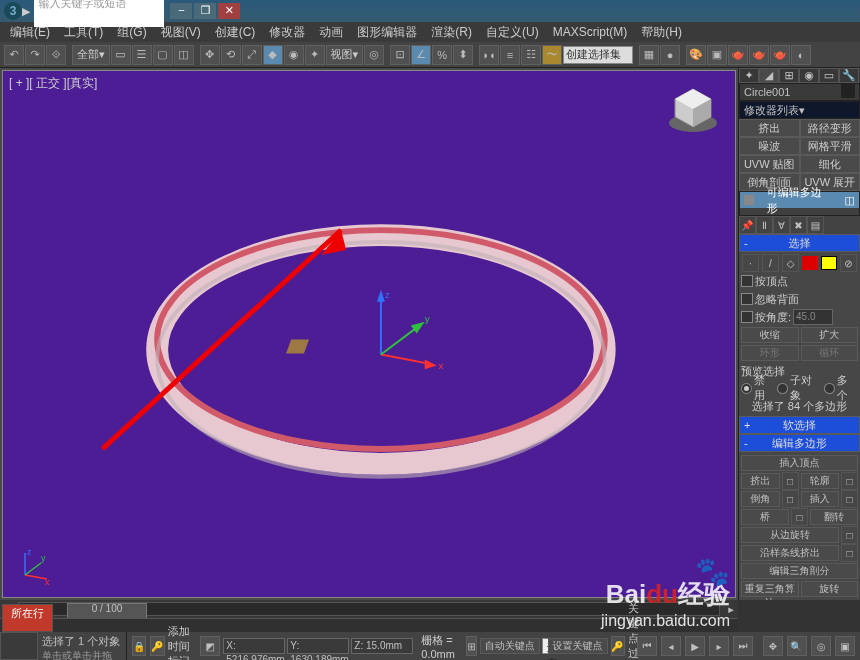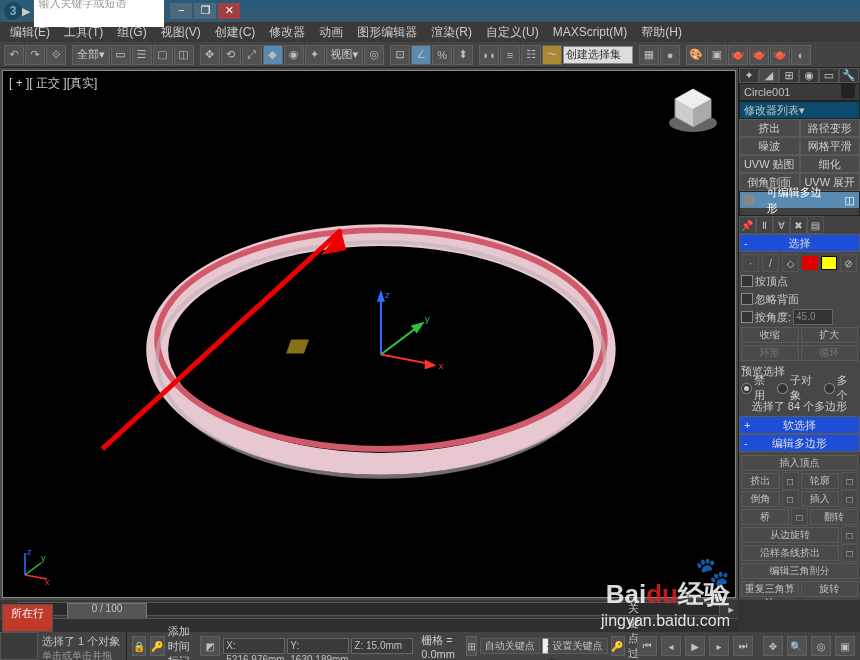--- a/index.html
+++ b/index.html
@@ -23,35 +23,35 @@
 .toolbar { height:26px; background:#434343; border-bottom:1px solid #222; display:flex; align-items:center; padding:0 4px; gap:1px; }
 .tb-btn { width:20px; height:20px; background:#505050; border:1px solid #606060; display:flex; align-items:center; justify-content:center; font-size:11px; color:#bbb; }
 .tb-btn.active { background:#5a8ab0; }
 .tb-btn.yellow { background:#aa8830; }
 .tb-sep { width:4px; }
 .tb-dropdown { height:20px; background:#505050; border:1px solid #606060; padding:0 4px; display:flex; align-items:center; font-size:11px; color:#ccc; }
 .tb-input { width:70px; height:18px; background:#ddd; border:1px solid #888; font-size:11px; padding:0 2px; color:#333; }
 
 
 .viewport-area { position:absolute; top:68px; left:0; right:122px; bottom:60px; background:#4a4a4a; }
-.viewport { position:absolute; inset:2px; background:#000000; border:1px solid #888; }
+.viewport { position:absolute; inset:2px; background:#4c1d95; border:1px solid #888; }
 .vp-label { position:absolute; top:4px; left:6px; color:#ccc; font-size:12px; }
 .vp-cube { position:absolute; top:12px; right:16px; width:52px; height:52px; }
 .vp-axis { position:absolute; bottom:12px; left:12px; width:40px; height:40px; }
 .vp-drawing { position:absolute; inset:0; }
 
 
 .right-panel { position:absolute; top:68px; right:0; width:122px; bottom:60px; background:#434343; border-left:1px solid #222; display:flex; flex-direction:column; overflow:hidden; }
 .rp-tabs { height:20px; display:flex; background:#383838; }
 .rp-tab { width:20px; border:1px solid #555; display:flex; align-items:center; justify-content:center; }
 .rp-tab.active { background:#4a4a4a; }
 .rp-name { height:18px; background:#3a3a3a; border:1px solid #222; padding:0 4px; line-height:16px; font-size:11px; display:flex; }
 .rp-name span { flex:1; }
 .rp-swatch { width:14px; height:14px; background:#222; }
-.rp-modlabel { height:18px; background:#0c4a6e; border:1px solid #222; padding:0 4px; line-height:16px; display:flex; }
+.rp-modlabel { height:18px; background:#0f172a; border:1px solid #222; padding:0 4px; line-height:16px; display:flex; }
 .rp-btnrow { display:flex; }
 .rp-btn { flex:1; height:18px; background:#4a4a4a; border:1px solid #5a5a5a; text-align:center; line-height:16px; font-size:11px; color:#ccc; }
 .rp-stack { height:70px; background:#3f3f3f; border:1px solid #222; }
 .rp-stack-item { height:16px; background:#5a8ab0; color:#fff; padding:0 4px; line-height:16px; font-size:11px; display:flex; align-items:center; gap:13px; }
 .rp-stack-icon { width:10px; height:10px; background:#888; }
 .rp-iconrow { height:18px; display:flex; background:#434343; }
 .rp-icon { width:17px; height:18px; border:1px solid #555; display:flex; align-items:center; justify-content:center; font-size:10px; }
 .rp-section-head { height:18px; background:#1d4ed8; border:1px solid #5a5a5a; text-align:center; line-height:16px; font-size:11px; color:#ddd; position:relative; }
 .rp-section-head::before { content:"+"; position:absolute; left:4px; }
 .rp-section-head.open::before { content:"-"; }

